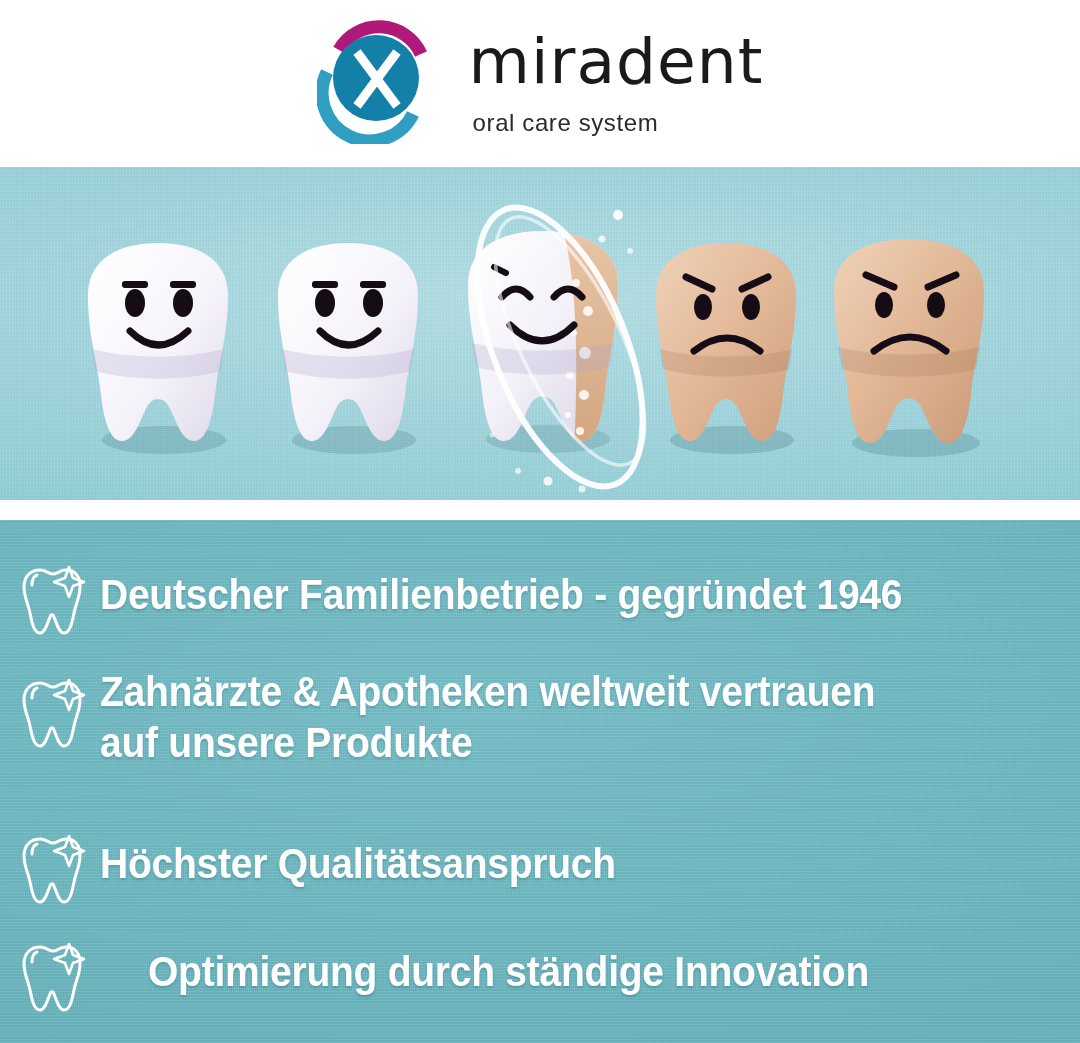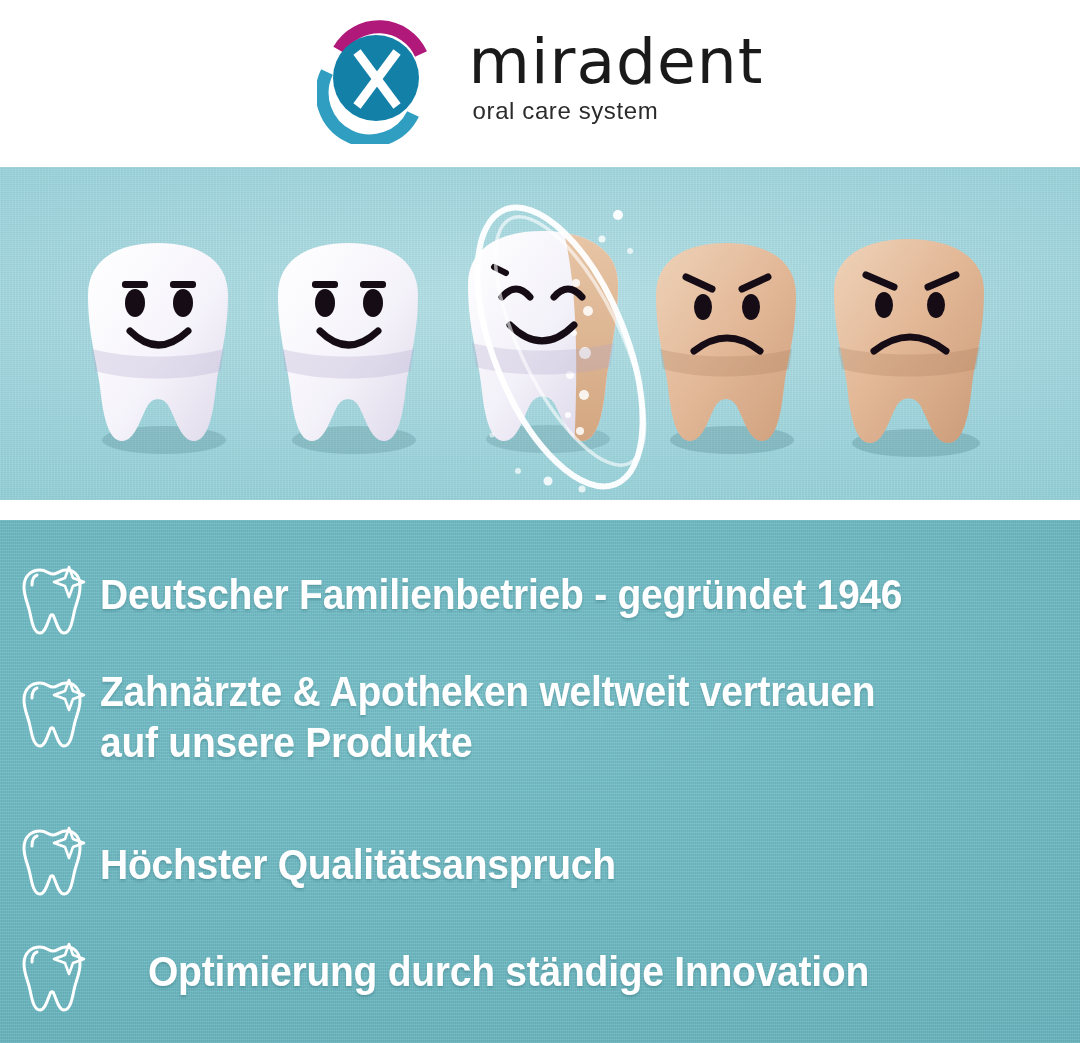--- a/index.html
+++ b/index.html
@@ -57,21 +57,21 @@
     line-height: 0.95;
     letter-spacing: 1px;
     color: #1a1a1a;
     font-weight: 400;
   }
   .tagline {
     font-family: "Liberation Sans", sans-serif;
     font-size: 24px;
     letter-spacing: 0.6px;
     color: #2b2b2b;
-    margin-top: 6px;
+    margin-top: 18px;
     margin-left: 4px;
   }
 
   
   .photo-band {
     position: absolute;
     left: 0; top: 167px;
     width: 1080px;
     height: 333px;
     overflow: hidden;
@@ -141,21 +141,21 @@
   }
   .feature-item {
     position: absolute;
     display: flex;
     align-items: flex-start;
     left: 18px;
     width: 1040px;
   }
   .feature-item.f0 { top: 43px; }
   .feature-item.f1 { top: 140px; align-items: center; }
-  .feature-item.f2 { top: 304px; align-items: center; }
+  .feature-item.f2 { top: 312px; }
   .feature-item.f3 { top: 420px; gap: 48px; }
 
   .tooth-bullet {
     flex: 0 0 auto;
     width: 68px;
     height: 74px;
     margin-right: 14px;
     margin-top: 2px;
   }
   .tooth-bullet svg { display:block; width: 100%; height: 100%; }

